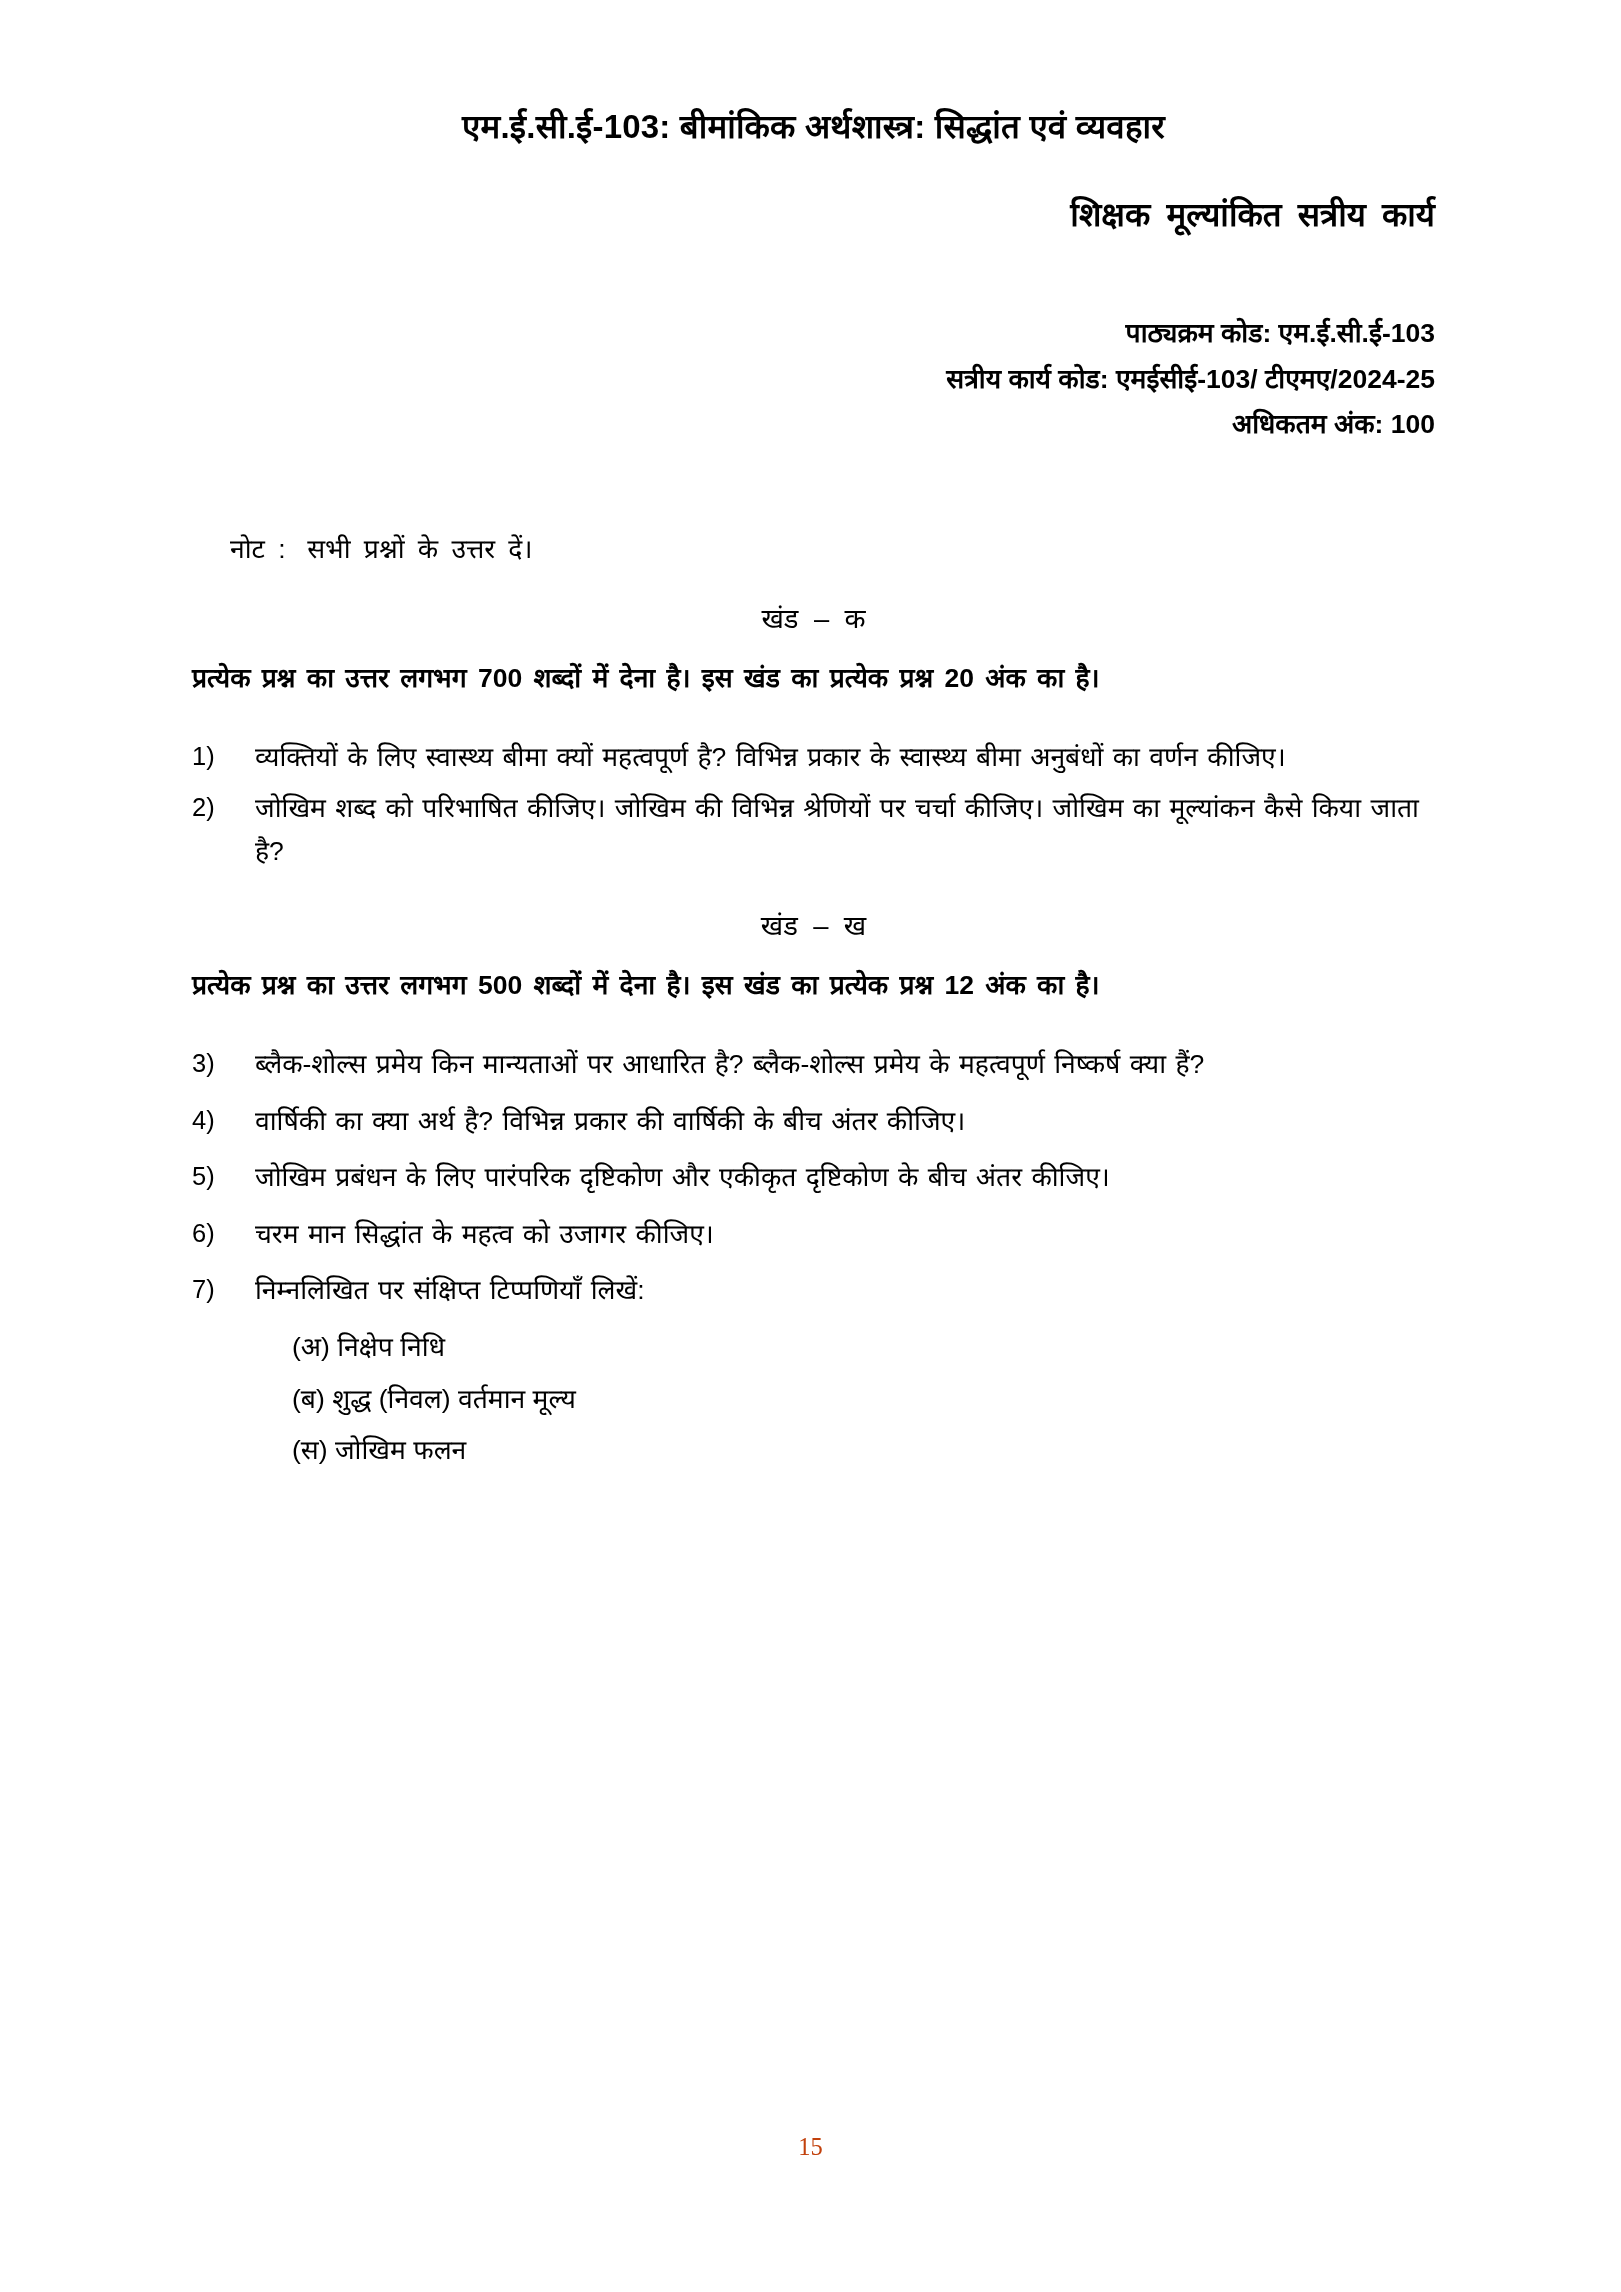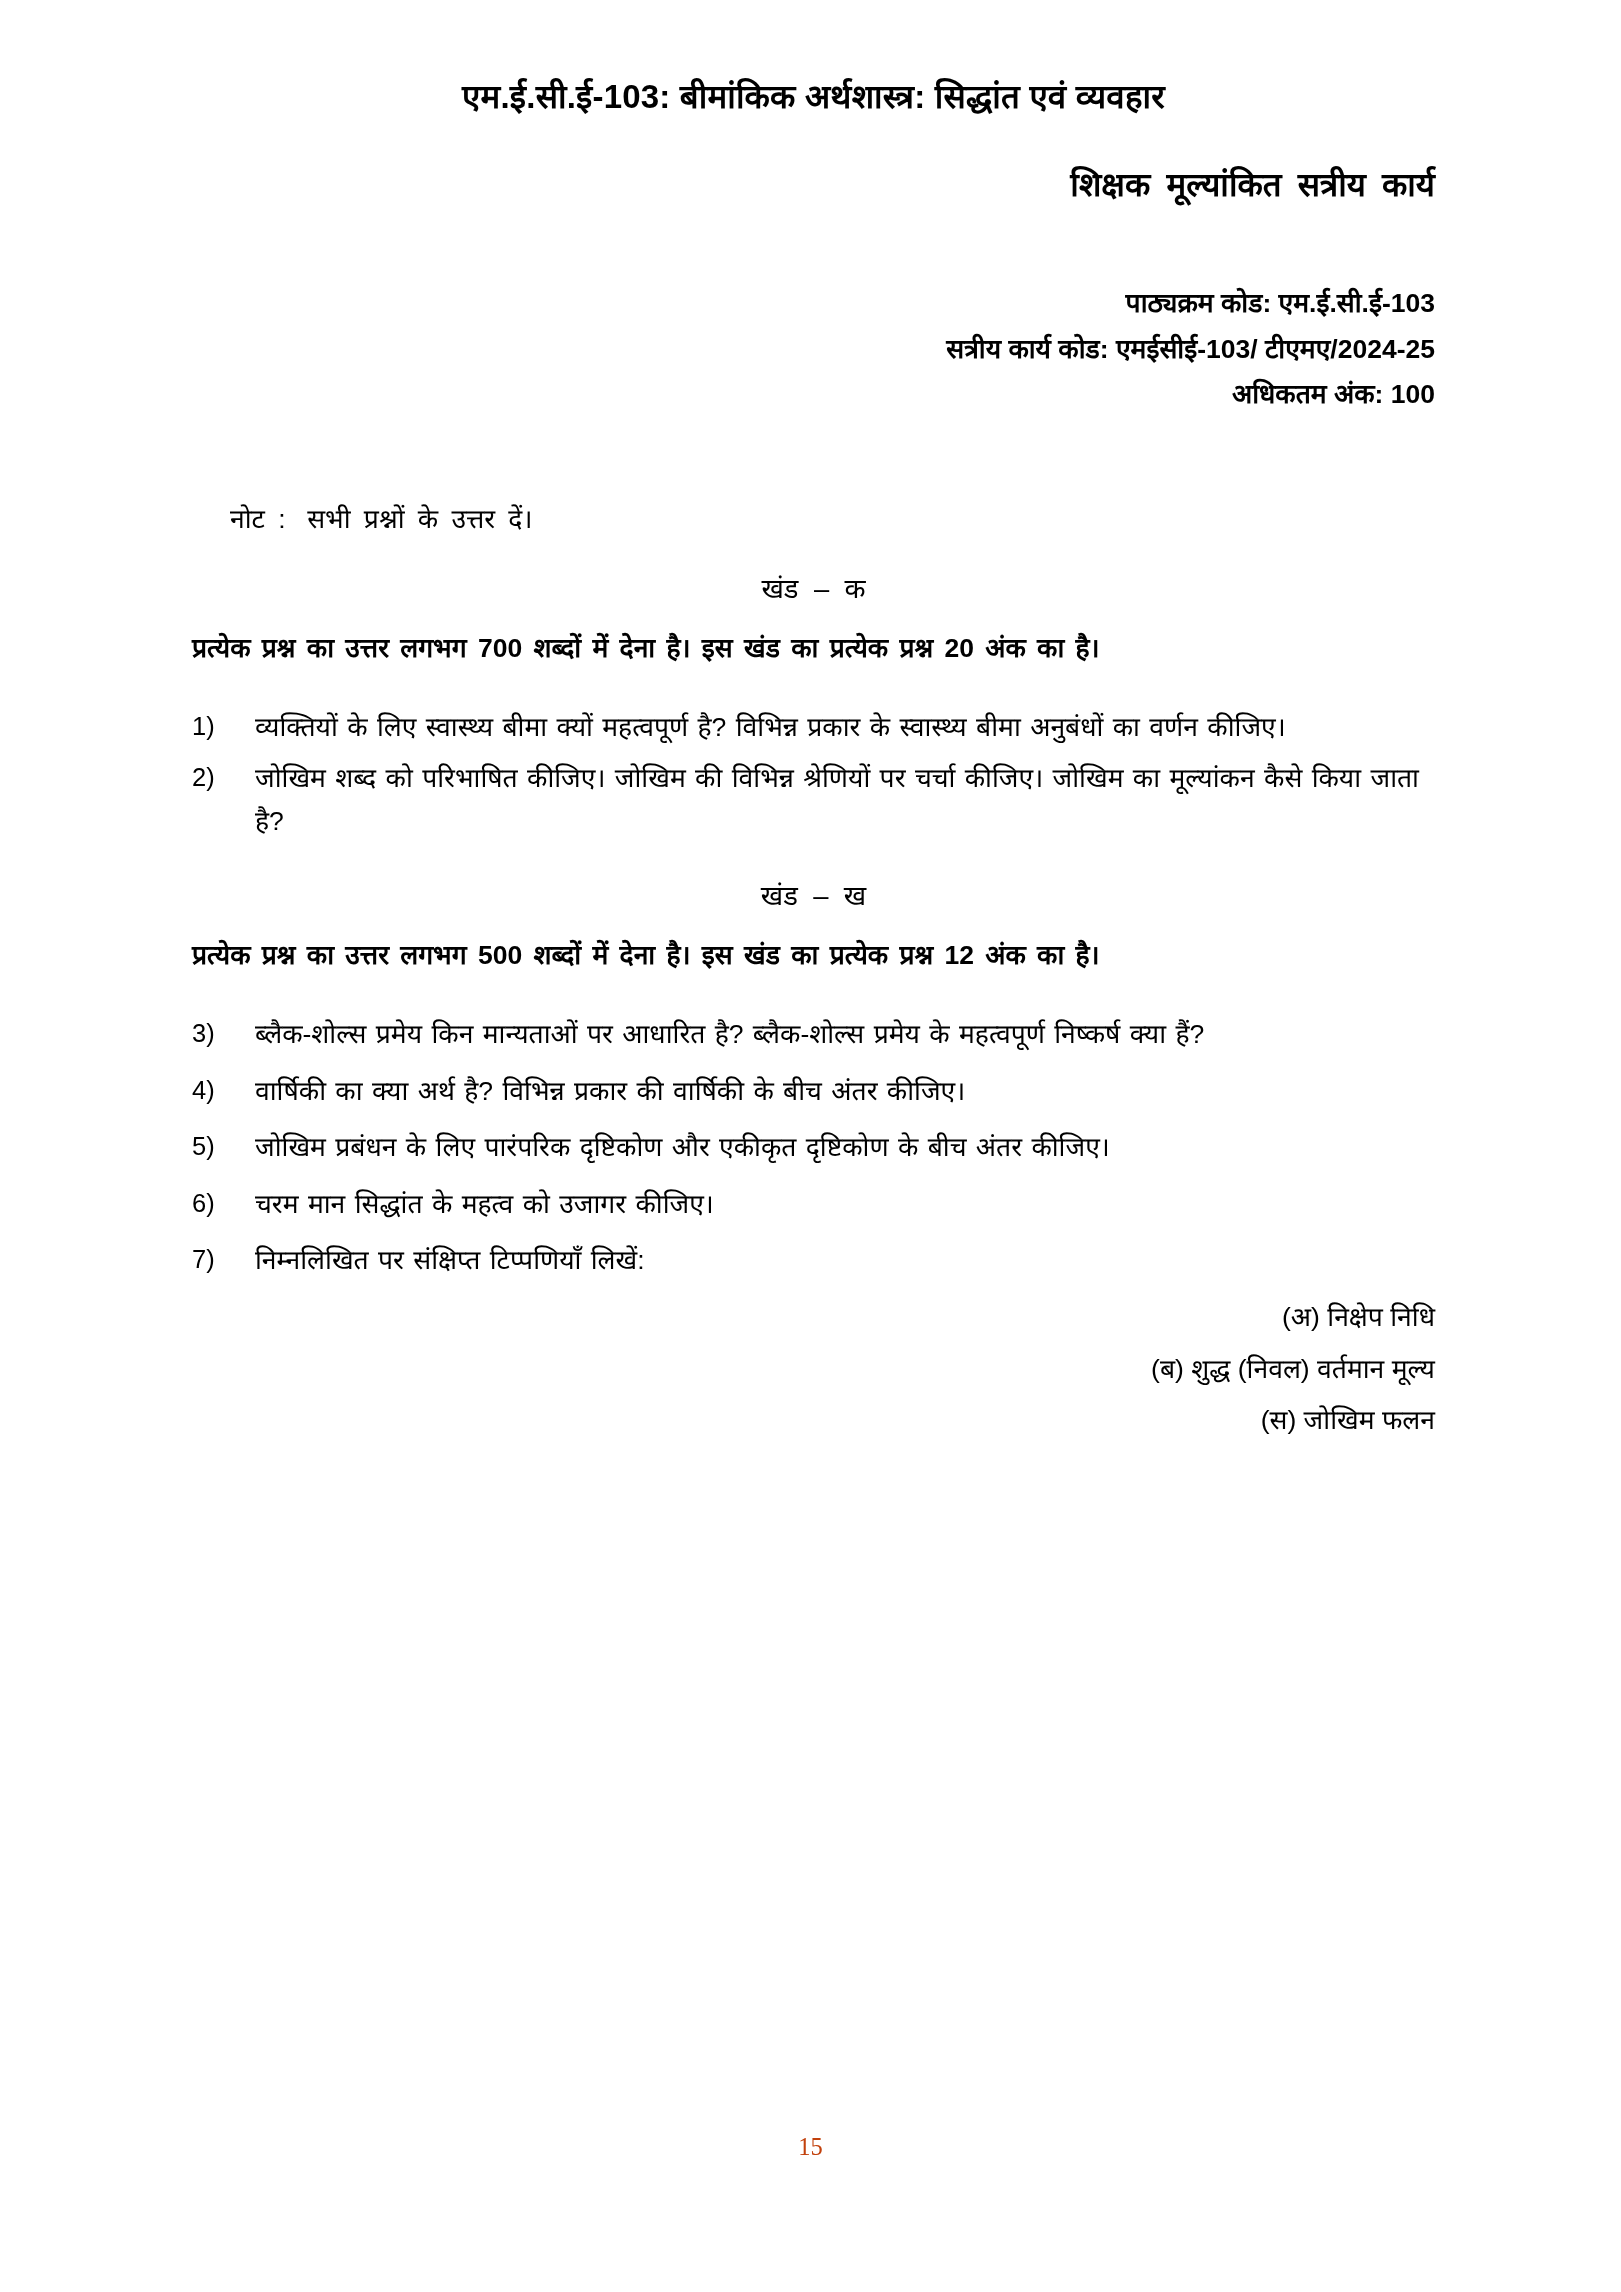--- a/index.html
+++ b/index.html
@@ -25,21 +25,21 @@
   }
   .content {
     position: absolute;
     left: 192px;
     top: 0;
     width: 1243px;
   }
 
   
   .doc-title-block {
-    padding-top: 75px;
+    padding-top: 105px;
     text-align: center;
   }
   .doc-title {
     font-size: 33px;
     font-weight: bold;
     line-height: 1.35;
     letter-spacing: 0.2px;
     text-align: center;
   }
   .doc-subtitle {
@@ -106,22 +106,21 @@
   }
   .qtext {
     flex: 1 1 auto;
     font-weight: normal;
     word-spacing: 2px;
   }
   .qlist.sec-b .qitem { margin-bottom: 13.7px; }
 
   .subitems {
     margin-top: 9.8px;
-    margin-left: 61px;
-    text-align: right;
+    margin-left: 100px;
   }
   .subitem {
     font-size: 26.5px;
     line-height: 1.62;
     margin-bottom: 8.8px;
   }
 
   
   .page-number {
     position: absolute;

